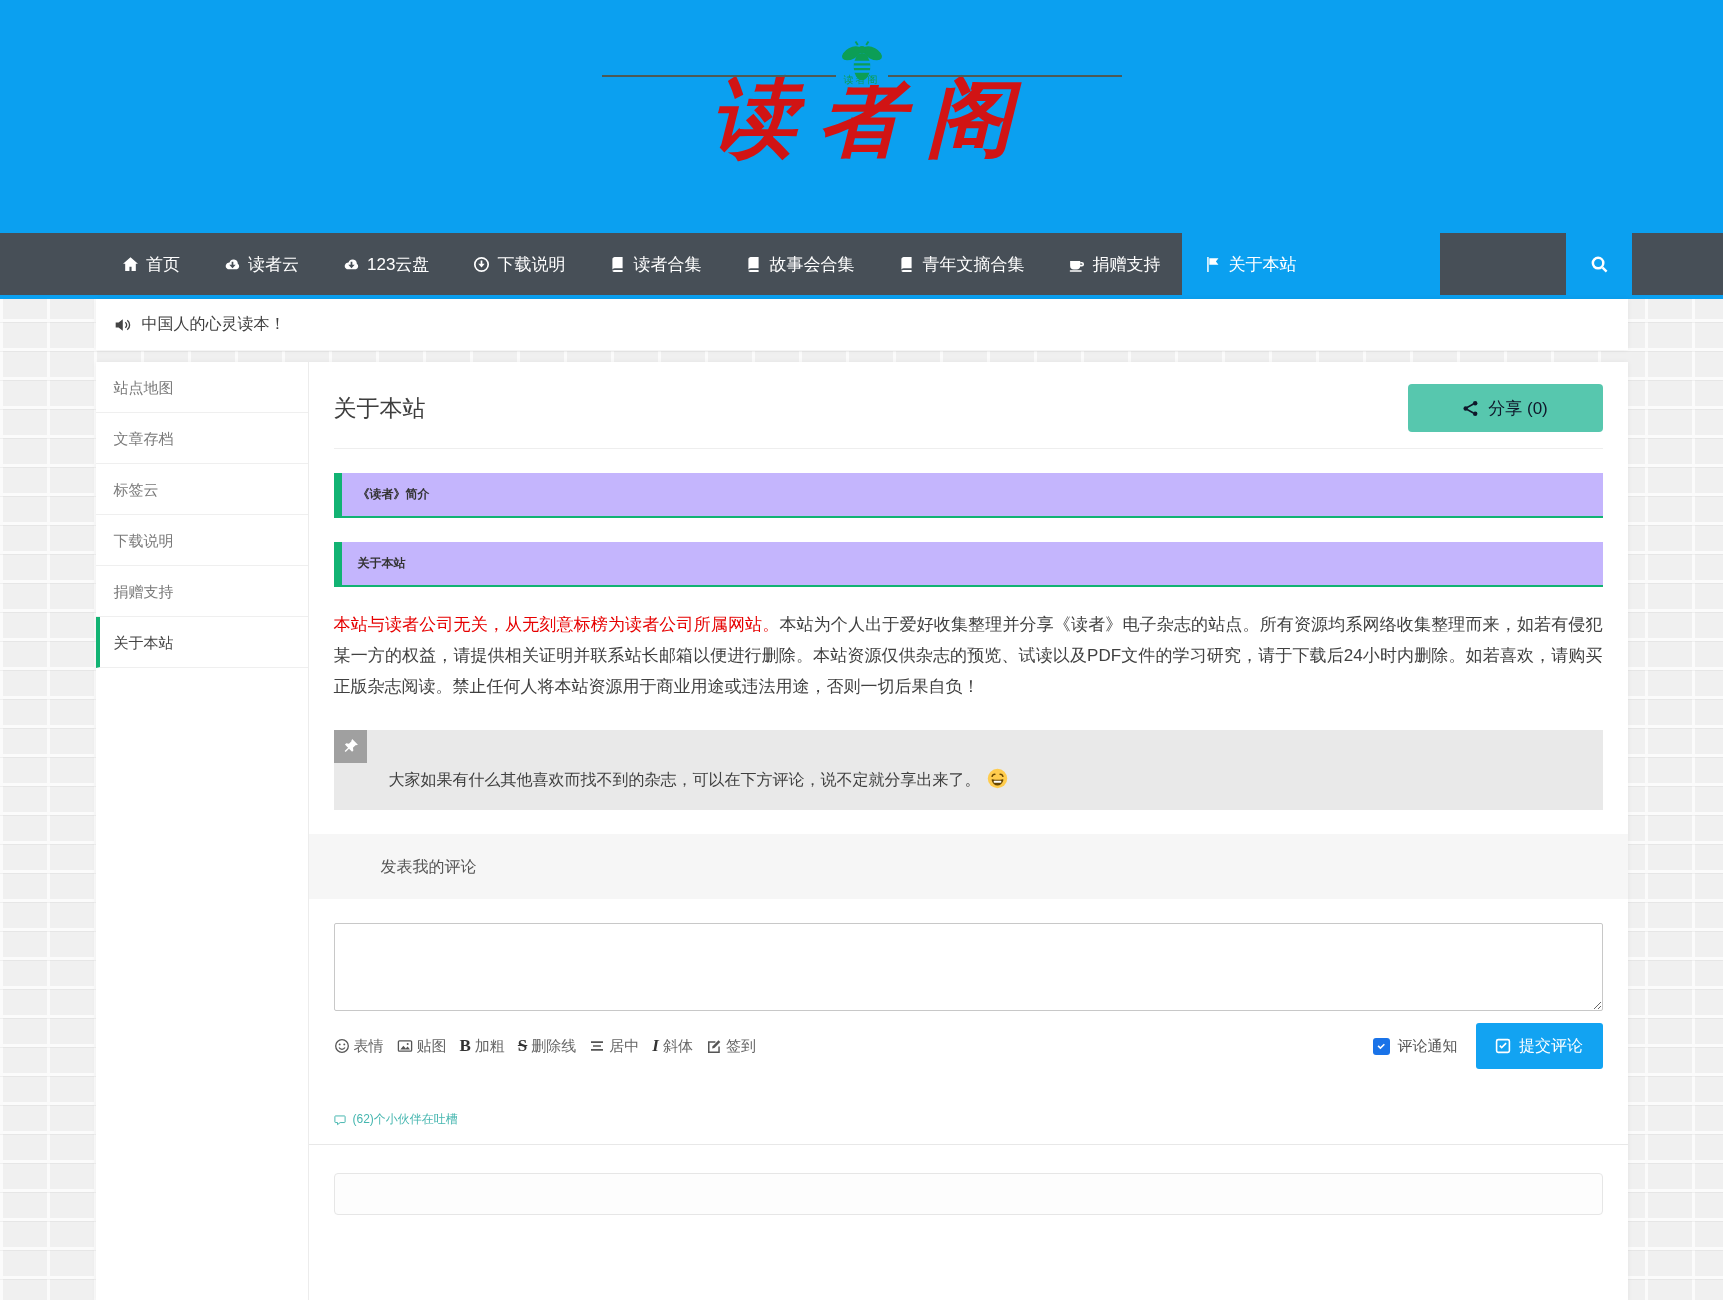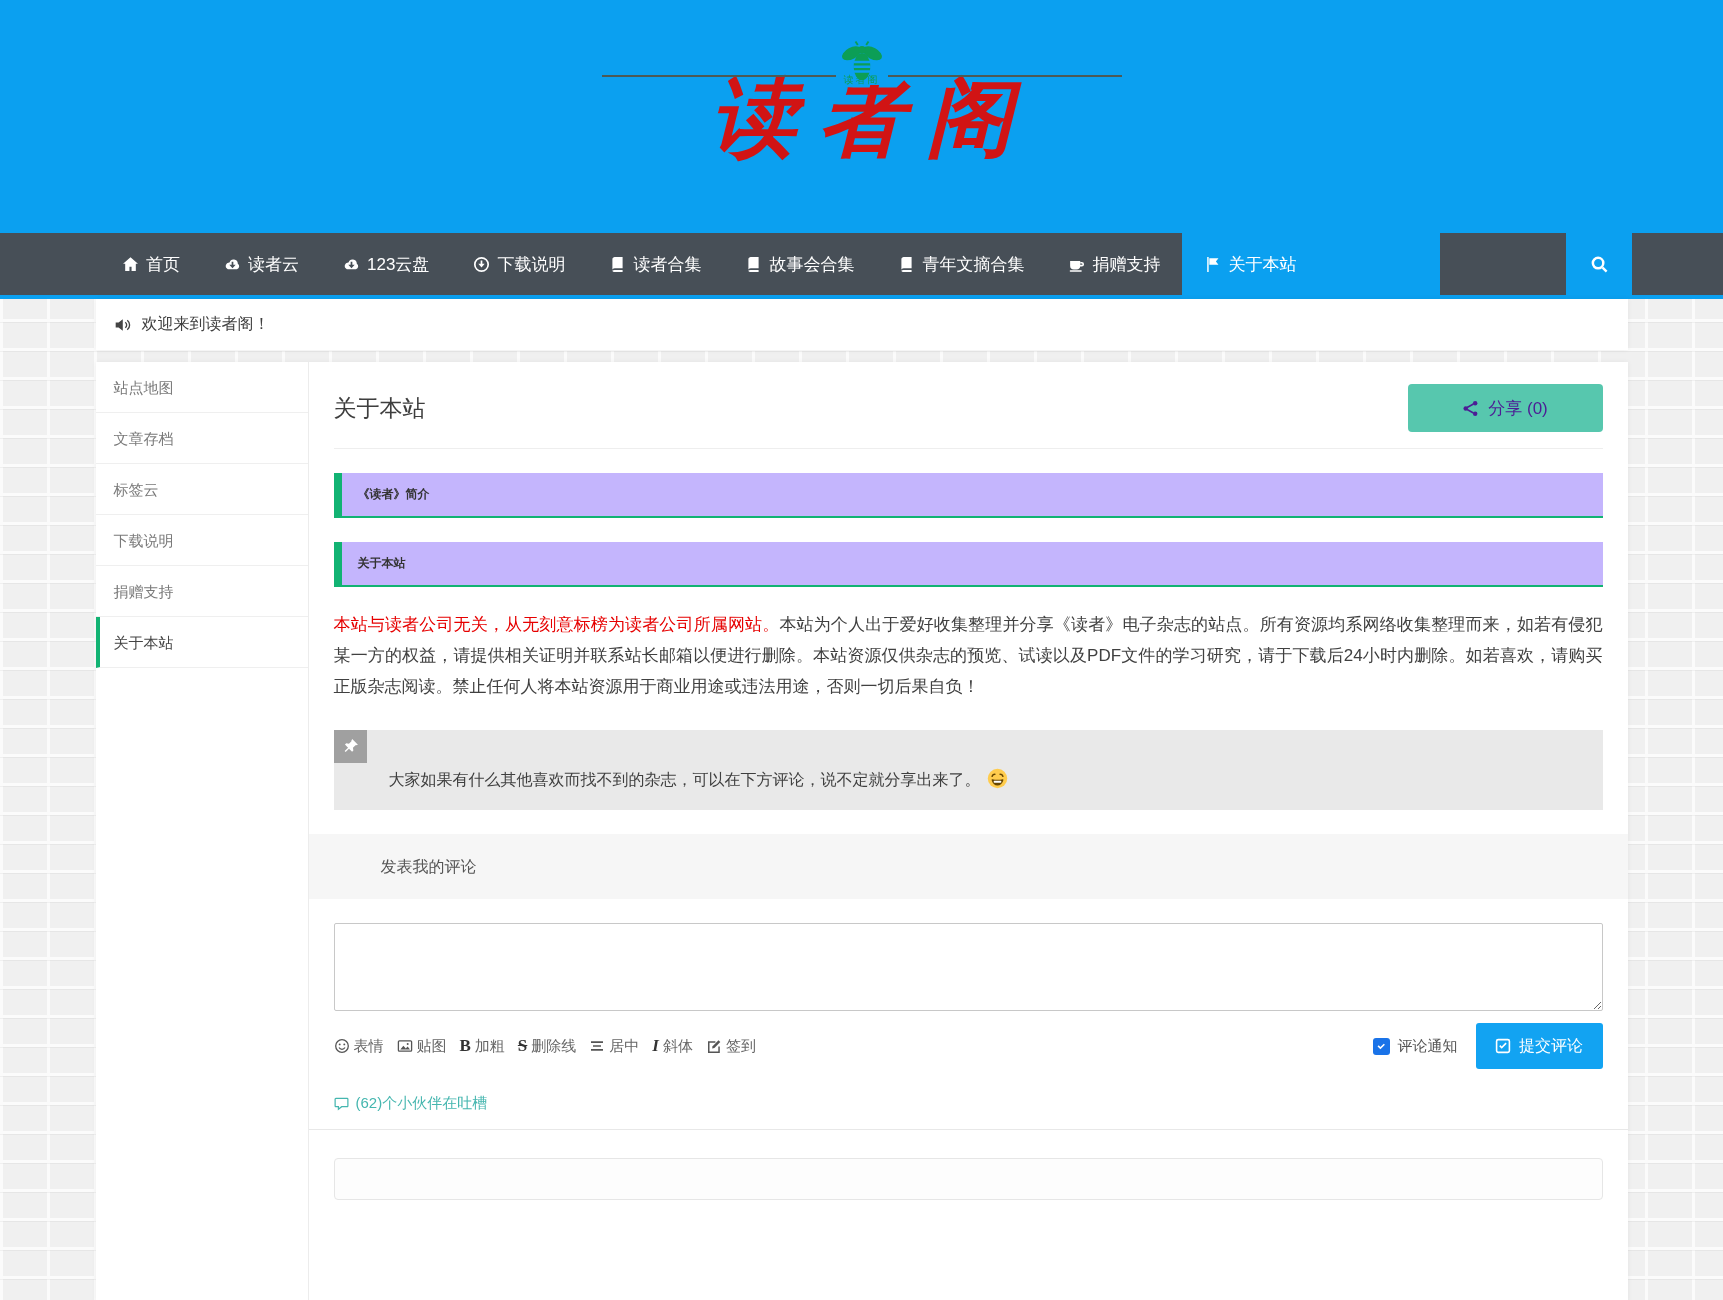--- a/index.html
+++ b/index.html
@@ -46,21 +46,21 @@
   .wrapper { margin-top:12px; background:#fff; display:flex; min-height:940px; box-shadow:0 0 5px rgba(0,0,0,.06); }
 
   .sidebar { width:213px; flex:none; border-right:1px solid #ececec; }
   .side-item { display:block; height:51px; line-height:51px; padding-left:18px; font-size:15px; color:#7a7a7a;
     border-bottom:1px solid #efefef; text-decoration:none; }
   .side-item.active { border-left:4px solid #12b373; padding-left:14px; color:#444; }
 
   .main { flex:1; padding:22px 25px 40px; min-width:0; }
   .title-row { display:flex; justify-content:space-between; align-items:center; padding-bottom:16px; border-bottom:1px solid #eee; }
   .page-title { font-size:23px; font-weight:normal; color:#3e3e3e; }
-  .share-btn { width:195px; height:48px; background:#57c7ae; color:#4c1d95; border:none; border-radius:4px;
+  .share-btn { width:195px; height:48px; background:#57c7ae; color:#0f172a; border:none; border-radius:4px;
     font-size:17px; display:flex; align-items:center; justify-content:center; gap:9px; cursor:pointer; }
 
   .section-bar { margin-top:24px; background:#c4b5fd; border-left:8px solid #12b373; border-bottom:2px solid #12b373;
     padding:13px 16px; font-size:12px; font-weight:bold; color:#333; }
   .para { margin-top:22px; font-size:17px; line-height:31px; color:#404040; text-align:justify; }
   .red-text { color:#e60000;margin-top:40px; }
 
   .pinned-note { margin-top:28px; background:#e9e9e9; position:relative; padding:38px 20px 18px 55px;
     font-size:16px; color:#3f3f3f; line-height:24px; }
   .pin-square { position:absolute; left:0; top:0; width:33px; height:33px; background:#a0a0a0; color:#fff;
@@ -79,21 +79,21 @@
   .glyph-b { font-family:"Liberation Serif",serif; font-weight:bold; font-size:17px; color:#333; }
   .glyph-s { font-family:"Liberation Serif",serif; font-weight:bold; font-size:17px; color:#333; text-decoration:line-through; }
   .glyph-i { font-family:"Liberation Serif",serif; font-weight:bold; font-style:italic; font-size:17px; color:#333; }
   .toolbar-right { display:flex; align-items:center; }
   .checkbox { width:17px; height:17px; background:#1a73e8; border-radius:3px; display:inline-flex;
     align-items:center; justify-content:center; color:#fff; font-size:12px; cursor:pointer; }
   .notify-label { font-size:15px; color:#555; margin:0 18px 0 8px; }
   .submit-btn { width:127px; height:46px; background:#12a3f2; color:#fff; border:none; border-radius:3px;
     font-size:16px; display:flex; align-items:center; justify-content:center; gap:8px; cursor:pointer; }
 
-  .comments-link { margin-top:25px; display:flex; align-items:center; gap:7px; color:#45b6af; font-size:15px;
+  .comments-link { margin-top:42px; display:flex; align-items:center; gap:7px; color:#45b6af; font-size:12px;
     text-decoration:none; }
   .comments-divider { margin:16px -25px 0; border-bottom:1px solid #e8e8e8; }
   .comment-box { margin-top:28px; border:1px solid #e6e6e6; border-radius:4px; background:#fdfdfd;
     padding:20px 22px; font-size:17px; line-height:30px; color:#444; }
 </style>
 </head>
 <body>
 
 <header class="site-header">
   <div class="logo">
@@ -191,21 +191,21 @@
   <div class="nav-darkbox right"></div>
 </nav>
 
 <div class="page-center">
 
   <div class="welcome-bar">
     <svg class="icon" viewBox="0 0 16 16">
         <path d="M1.5 5.8h2.6L7.8 2.8v10.4L4.1 10.2H1.5z" fill="currentColor"></path>
         <path d="M10 5.5a3.1 3.1 0 0 1 0 5M11.8 3.7a5.5 5.5 0 0 1 0 8.6" fill="none" stroke="currentColor" stroke-width="1.2"></path>
       </svg>
-    <span>欢迎来到读者阁！</span>
+    <span>中国人的心灵读本！</span>
   </div>
 
   <div class="wrapper">
     <aside class="sidebar">
       <a class="side-item" href="#">站点地图</a>
       <a class="side-item" href="#">文章存档</a>
       <a class="side-item" href="#">标签云</a>
       <a class="side-item" href="#">下载说明</a>
       <a class="side-item" href="#">捐赠支持</a>
       <a class="side-item active" href="#">关于本站</a>

